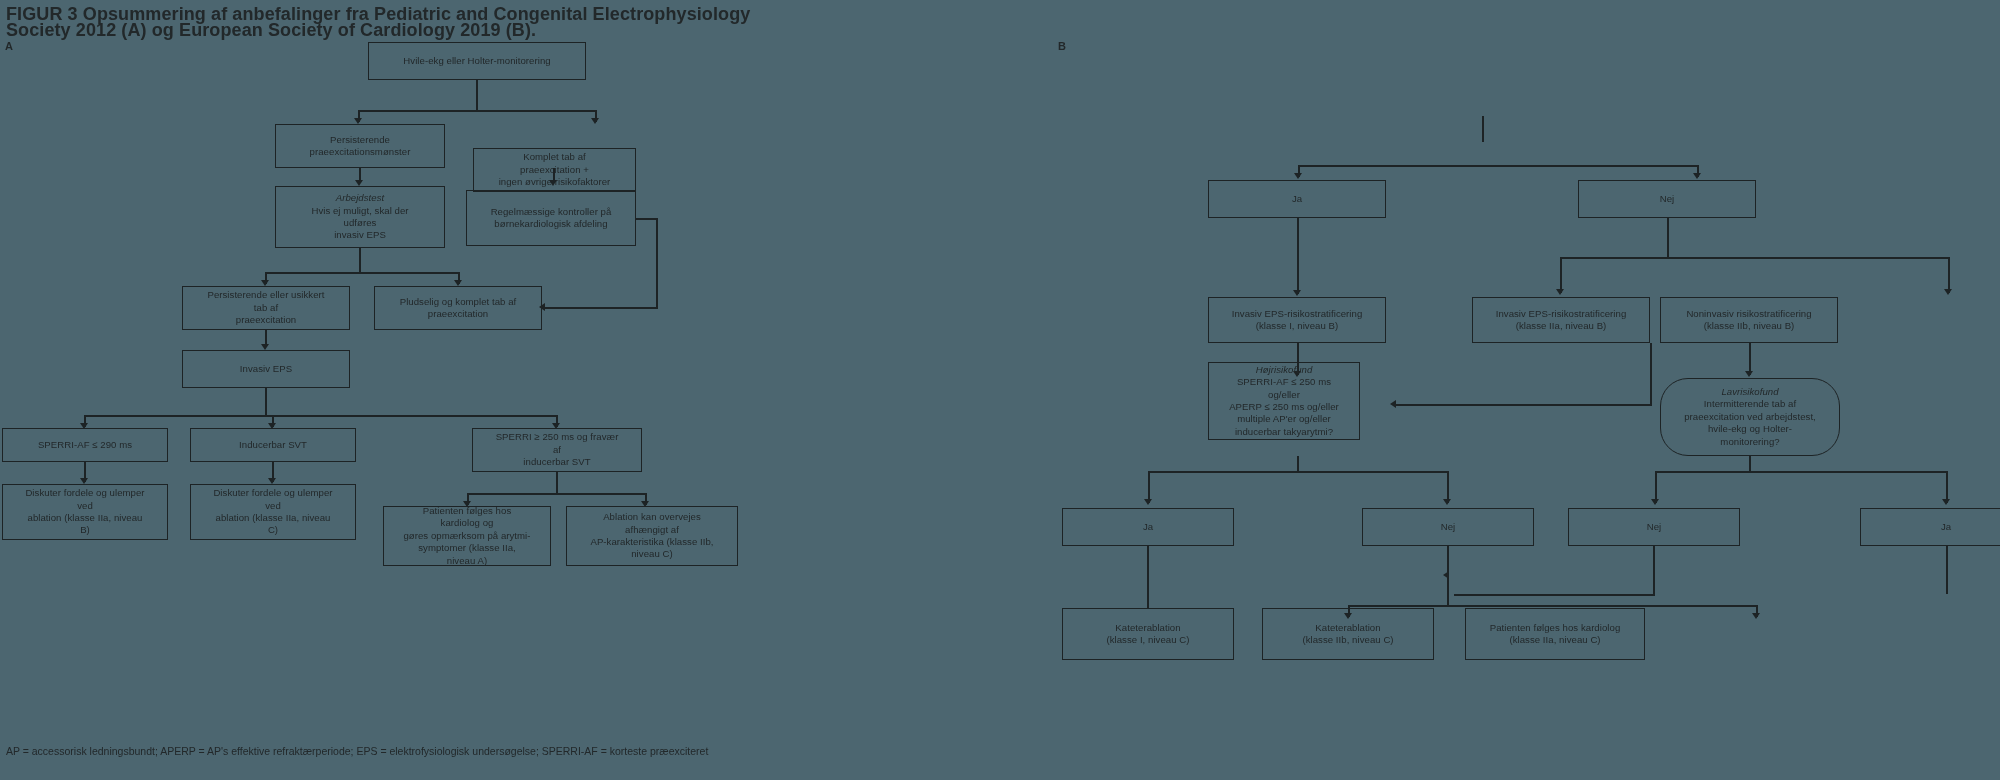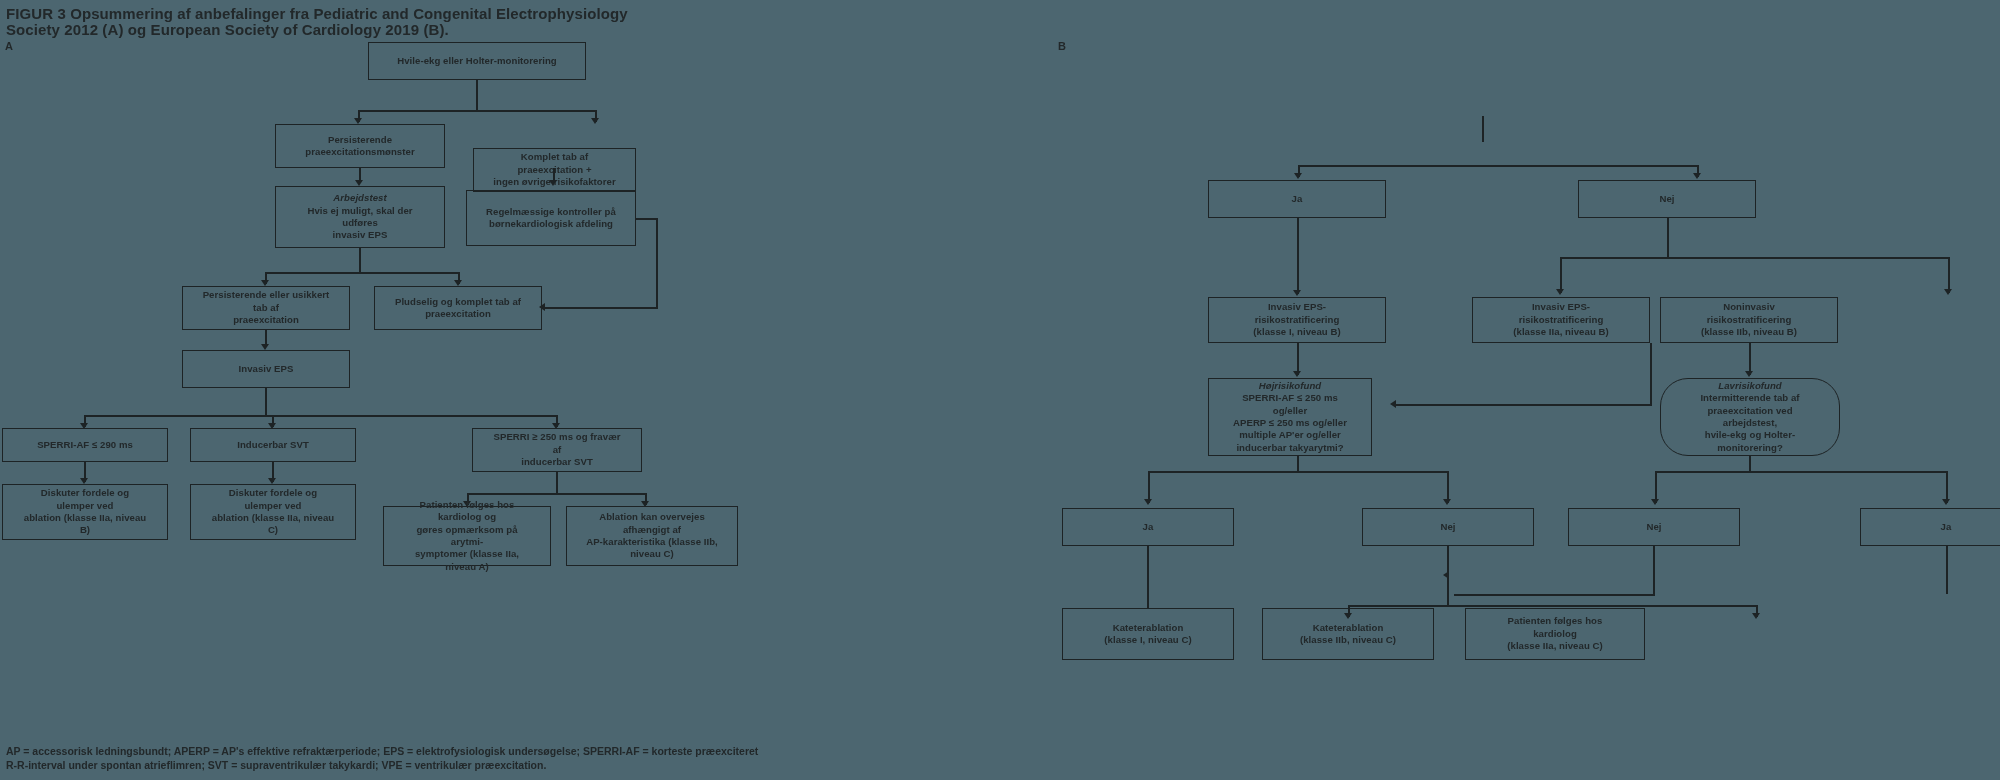--- a/index.html
+++ b/index.html
@@ -8,43 +8,43 @@
     background:#4c6670;
     font-family:"Liberation Sans", sans-serif;
     color:#22282a;
     overflow:hidden;
     position:relative;
   }
   #root{position:relative;width:2000px;height:780px;}
 
   .fig-title{
     position:absolute;left:6px;top:6px;width:1000px;
-    font-size:15px;line-height:16px;font-weight:bold;
+    font-size:18px;line-height:16px;font-weight:bold;
     letter-spacing:.1px;
   }
 
   .panel-letter{
     position:absolute;font-size:11px;font-weight:bold;
   }
 
   .footnote{
     position:absolute;left:6px;top:744px;width:1250px;
-    font-size:10.5px;line-height:14px;font-weight:bold;
+    font-size:10.5px;line-height:14px;font-weight:normal;
   }
 
   
   .node{
     position:absolute;
     border:1.6px solid #1d2325;
     background:transparent;
     display:flex;align-items:center;justify-content:center;
     text-align:center;
     font-size:9.6px;
     line-height:12.4px;
-    font-weight:bold;
+    font-weight:normal;
     padding:2px 19px;
     box-sizing:border-box;
     letter-spacing:.05px;
   }
   .node .inner{width:100%;}
   .node .it{font-style:italic;display:block;}
 
   
   .ln{position:absolute;background:#1d2325;}
   .ln.v{width:1.6px;}
@@ -271,21 +271,21 @@
   <div class="ln v" style="left:1297px;top:343px;height:32px;"></div>
   <div class="arw" style="left:1293px;top:371px;"></div>
 
   <div class="ln v" style="left:1749px;top:343px;height:32px;"></div>
   <div class="arw" style="left:1745px;top:371px;"></div>
 
   <div class="ln v" style="left:1650px;top:343px;height:62px;"></div>
   <div class="ln h" style="left:1396px;top:404px;width:256px;"></div>
   <div class="arw left" style="left:1390px;top:400px;"></div>
 
-  <div class="node" style="left:1208px;top:378px;width:164px;height:78px;justify-content:center;">
+  <div class="node" style="left:1208px;top:362px;width:152px;height:78px;justify-content:center;">
     <div class="inner">
       <span class="it">Højrisikofund</span>
       <span>SPERRI-AF ≤ 250 ms og/eller</span><br>
       <span>APERP ≤ 250 ms og/eller</span><br>
       <span>multiple  AP'er og/eller</span><br>
       <span>inducerbar takyarytmi?</span>
     </div>
   </div>
 
   <div class="node" style="left:1660px;top:378px;width:180px;height:78px;border-radius:28px;">
@@ -359,16 +359,15 @@
 
   <div class="node" style="left:1465px;top:608px;width:180px;height:52px;">
     <div class="inner">
       <span>Patienten følges hos kardiolog</span><br>
       <span>(klasse IIa, niveau C)</span>
     </div>
   </div>
 
   <div class="footnote">
     <div>AP = accessorisk ledningsbundt; APERP = AP's effektive refraktærperiode; EPS = elektrofysiologisk undersøgelse; SPERRI-AF = korteste præexciteret</div>
-    <div>R-R-interval under spontan atrieflimren; SVT = supraventrikulær takykardi; VPE = ventrikulær præexcitation.</div>
   </div>
 
 </div>
 
 </body></html>

